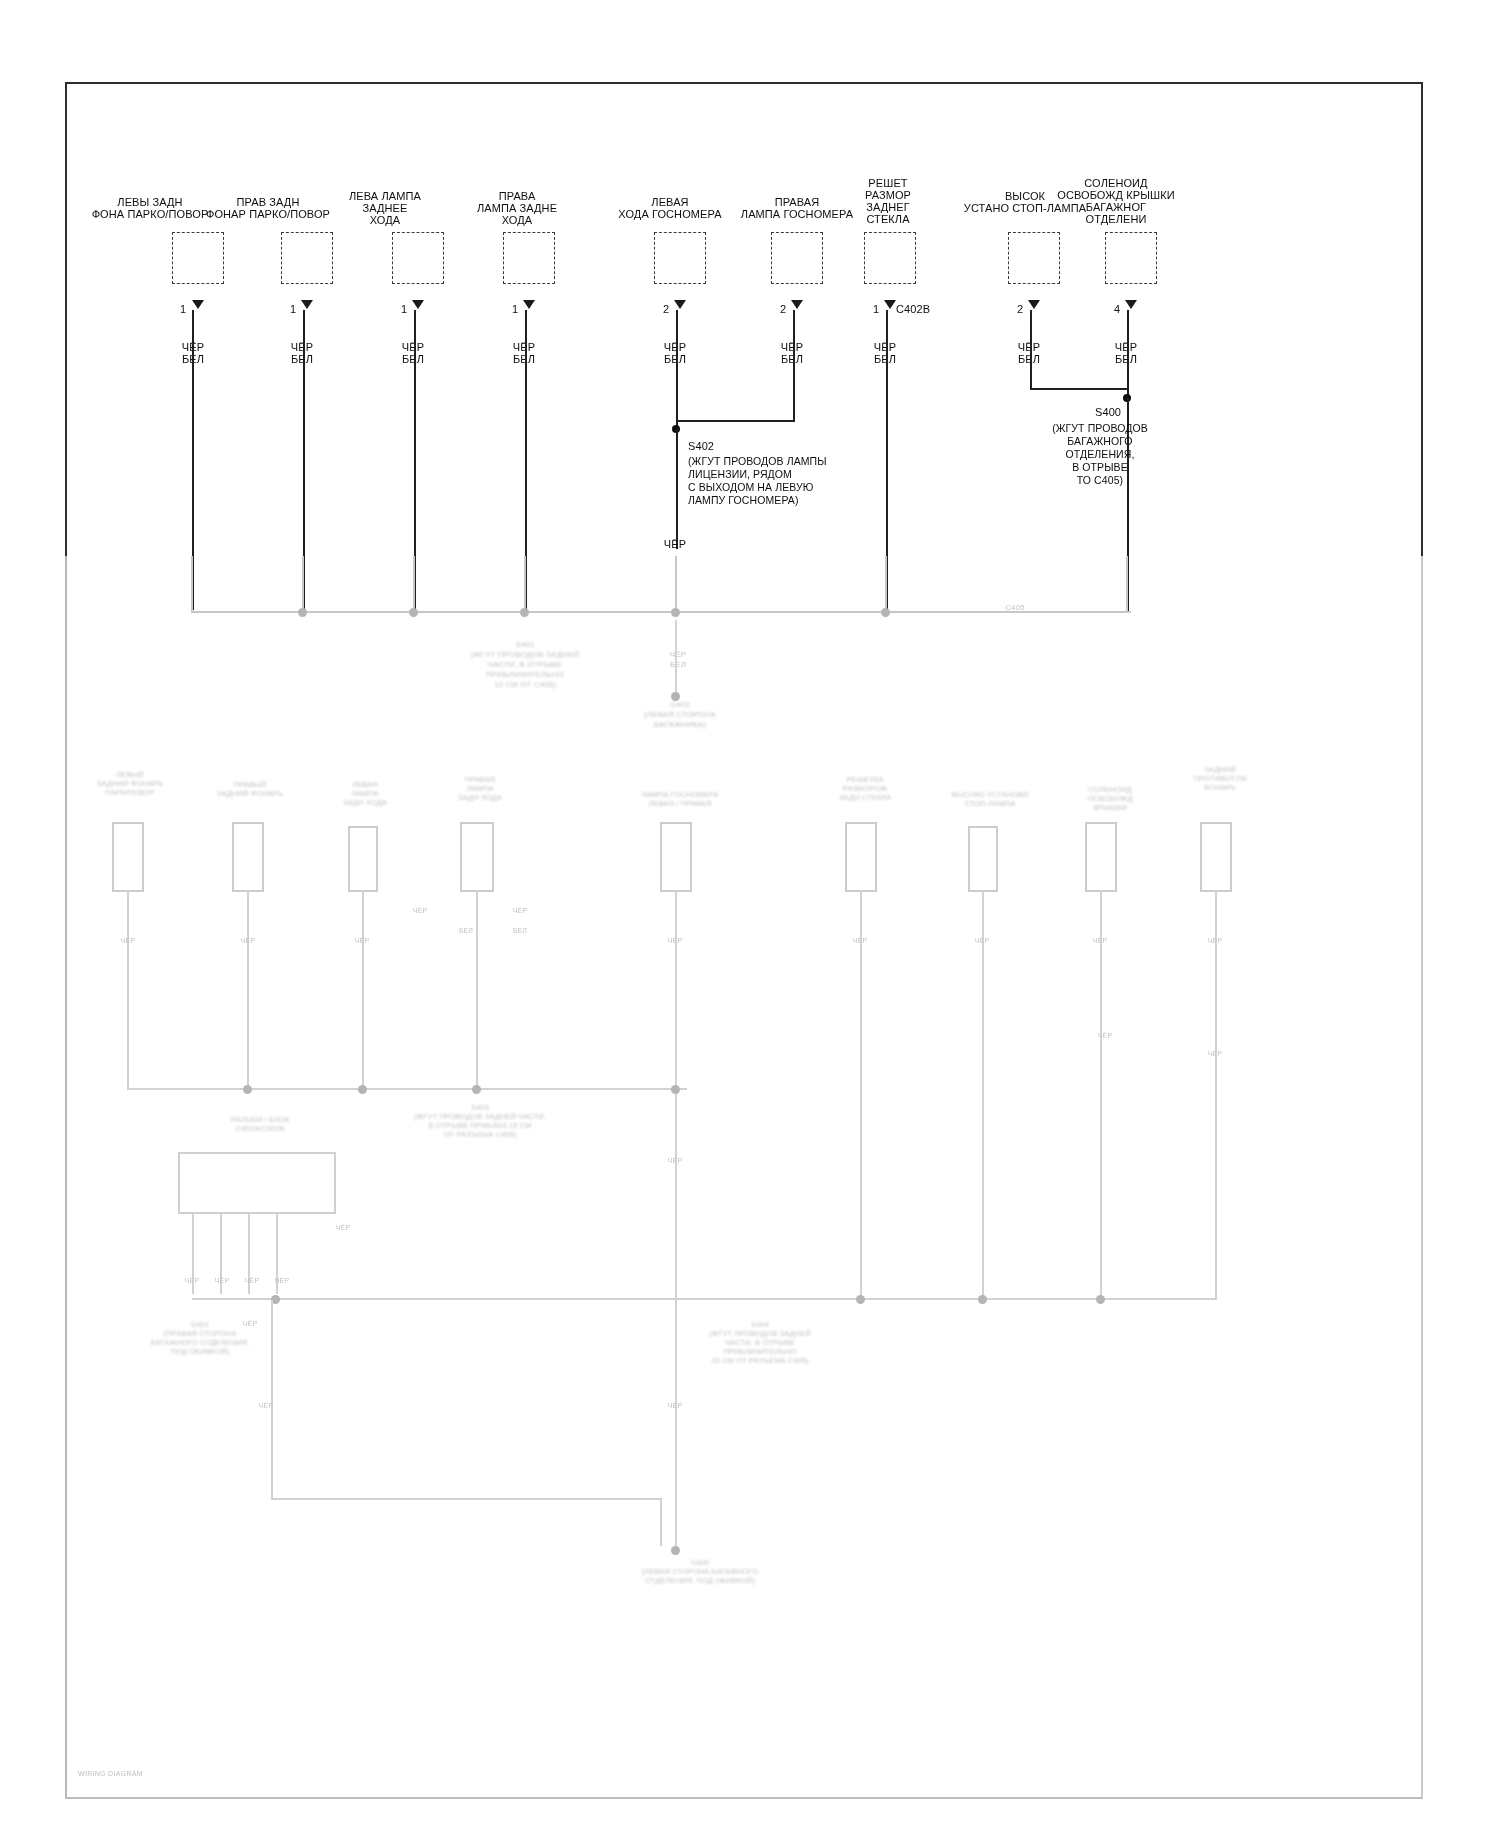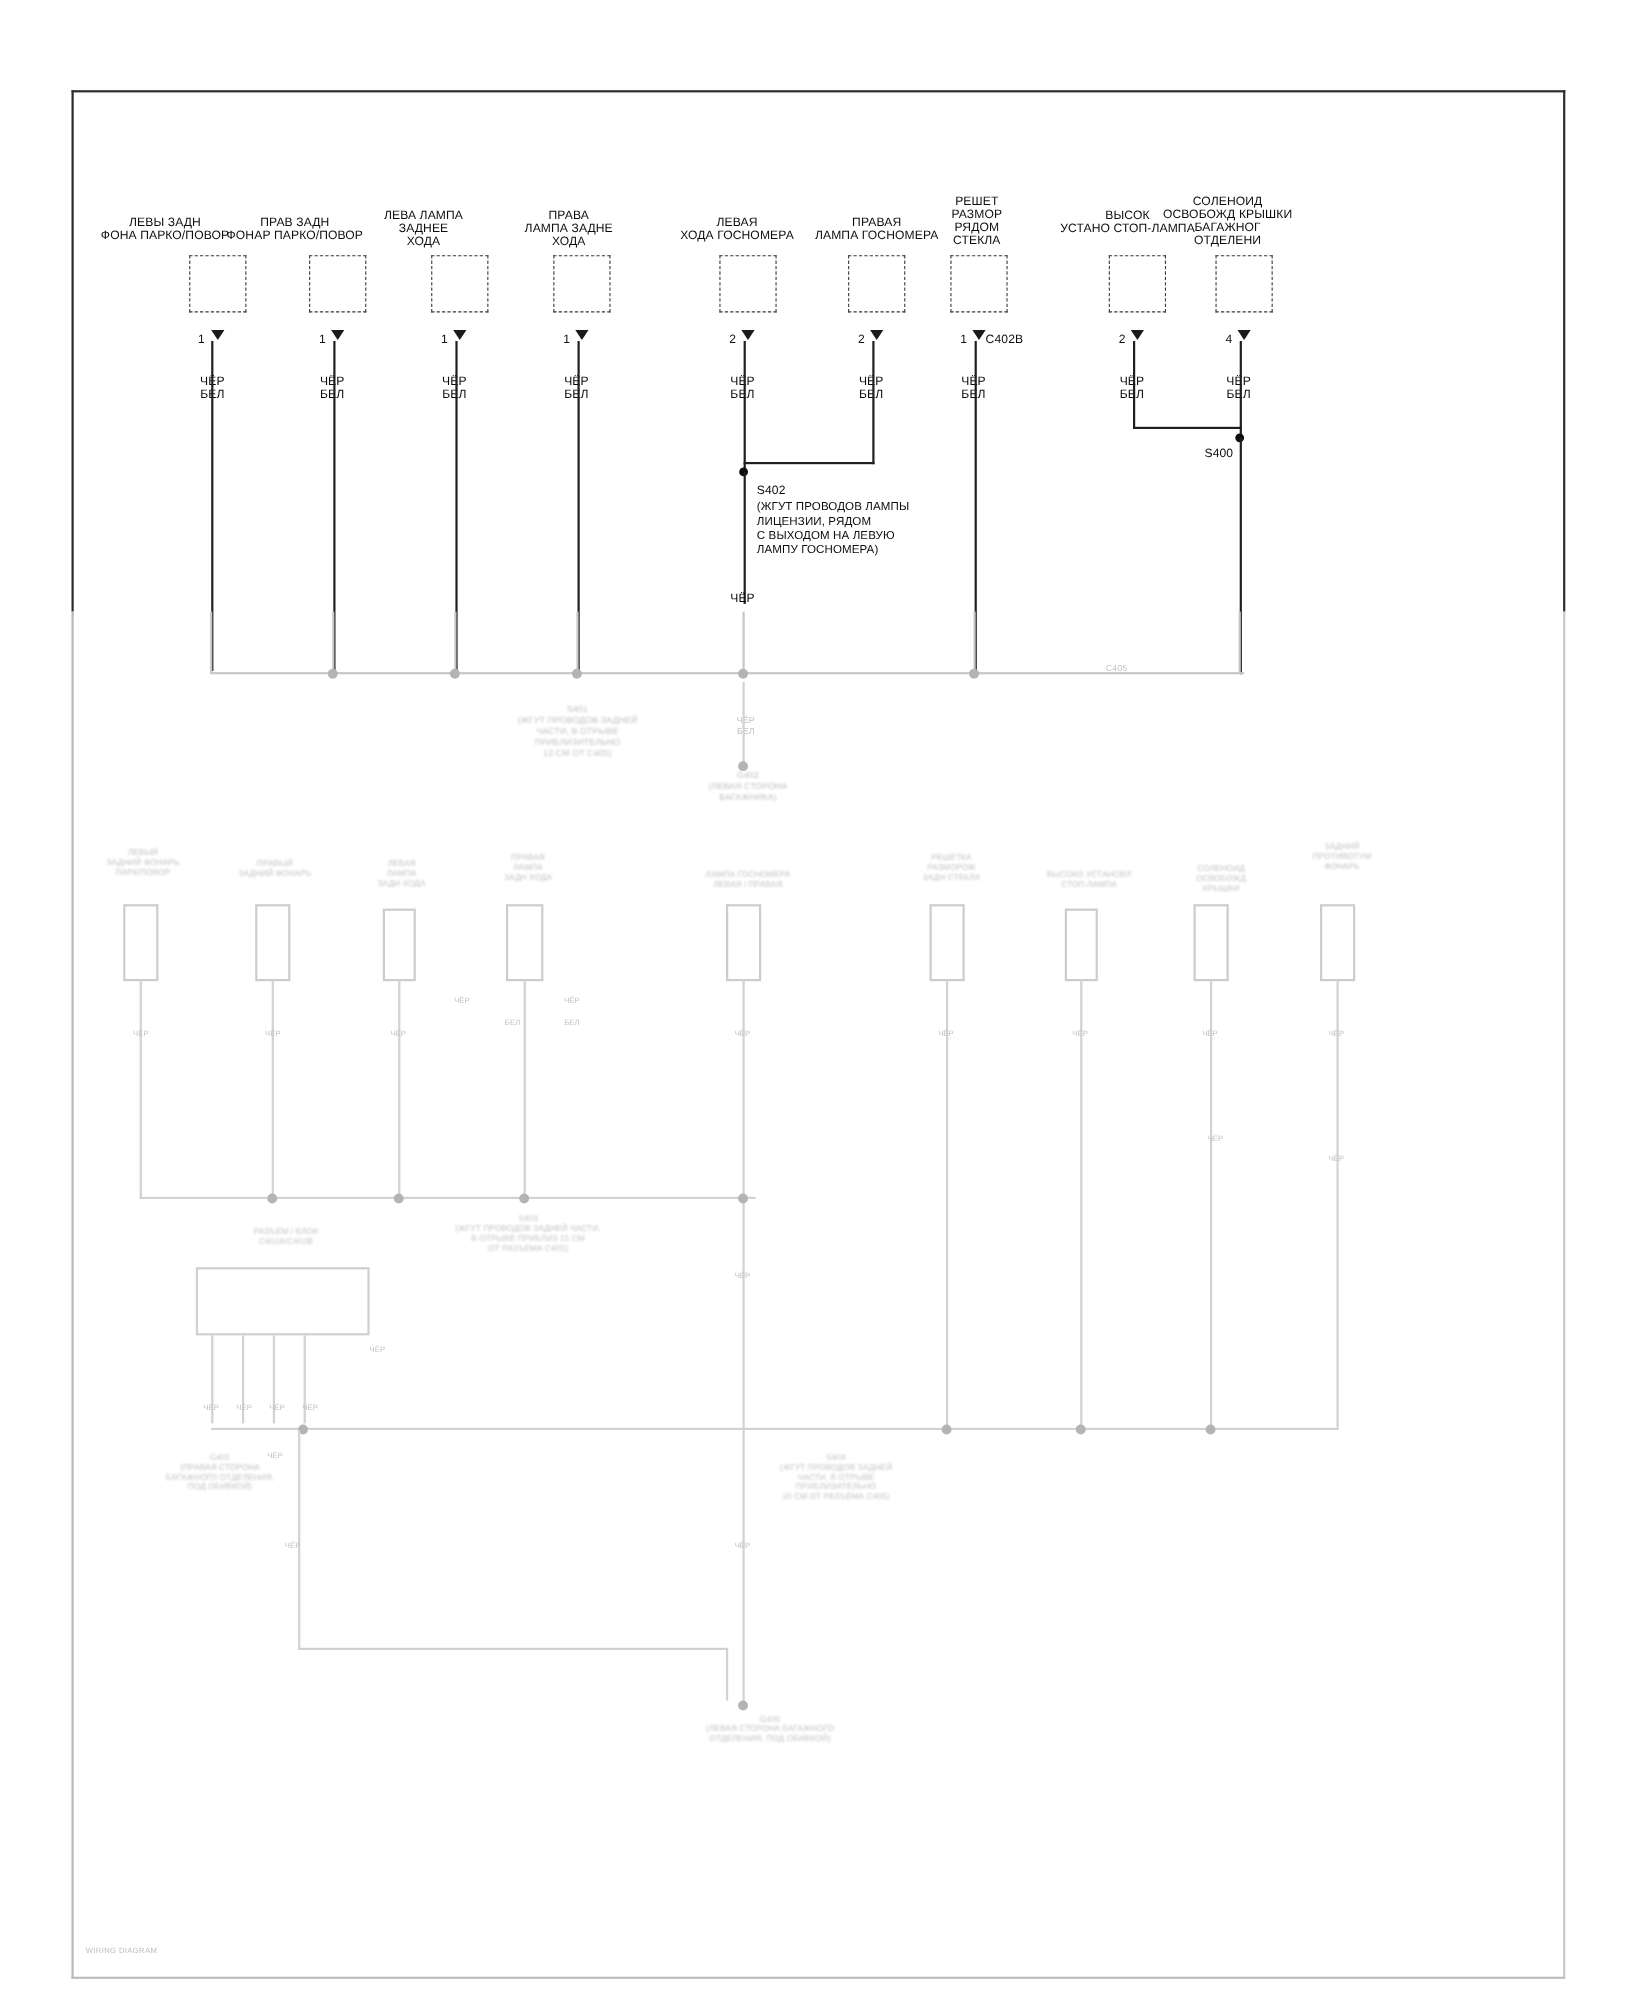--- a/index.html
+++ b/index.html
@@ -182,21 +182,21 @@
 ХОДА</div>
   <div class="lbl dark" style="left:452px; top:190px; width:130px;">ПРАВА
 ЛАМПА ЗАДНЕ
 ХОДА</div>
   <div class="lbl dark" style="left:585px; top:196px; width:170px;">ЛЕВАЯ
 ХОДА ГОСНОМЕРА</div>
   <div class="lbl dark" style="left:712px; top:196px; width:170px;">ПРАВАЯ
 ЛАМПА ГОСНОМЕРА</div>
   <div class="lbl dark" style="left:838px; top:177px; width:100px;">РЕШЕТ
 РАЗМОР
-РЯДОМ
+ЗАДНЕГ
 СТЕКЛА</div>
   <div class="lbl dark" style="left:930px; top:190px; width:190px;">ВЫСОК
 УСТАНО СТОП-ЛАМПА</div>
   <div class="lbl dark" style="left:1016px; top:177px; width:200px;">СОЛЕНОИД
 ОСВОБОЖД КРЫШКИ
 БАГАЖНОГ
 ОТДЕЛЕНИ</div>
 
   <div class="conn" style="left:172px; top:232px;"></div>
   <div class="conn" style="left:281px; top:232px;"></div>
@@ -268,20 +268,25 @@
   <div class="dot" style="left:1123px; top:394px;"></div>
   <div class="v" style="left:1127px; top:398px; height:215px;"></div>
 
   <div class="lbl dark left" style="left:688px; top:440px; width:180px;">S402</div>
   <div class="lbl dark left" style="left:688px; top:455px; width:190px; font-size:10.5px; line-height:13px;">(ЖГУТ ПРОВОДОВ ЛАМПЫ
 ЛИЦЕНЗИИ, РЯДОМ
 С ВЫХОДОМ НА ЛЕВУЮ
 ЛАМПУ ГОСНОМЕРА)</div>
 
   <div class="lbl dark left" style="left:1095px; top:406px; width:120px;">S400</div>
+  <div class="lbl dark" style="left:1010px; top:422px; width:180px; font-size:10.5px; line-height:13px;">(ЖГУТ ПРОВОДОВ
+БАГАЖНОГО
+ОТДЕЛЕНИЯ,
+В ОТРЫВЕ
+ТО C405)</div>
 
   <div class="lbl dark" style="left:645px; top:538px; width:60px;">ЧЁР</div>
 
   <div class="v g" style="left:191px; top:556px; height:56px;"></div>
   <div class="v g" style="left:302px; top:556px; height:56px;"></div>
   <div class="v g" style="left:413px; top:556px; height:56px;"></div>
   <div class="v g" style="left:524px; top:556px; height:56px;"></div>
   <div class="v g" style="left:675px; top:556px; height:56px;"></div>
   <div class="v g" style="left:885px; top:556px; height:56px;"></div>
   <div class="v g" style="left:1126px; top:556px; height:56px;"></div>

